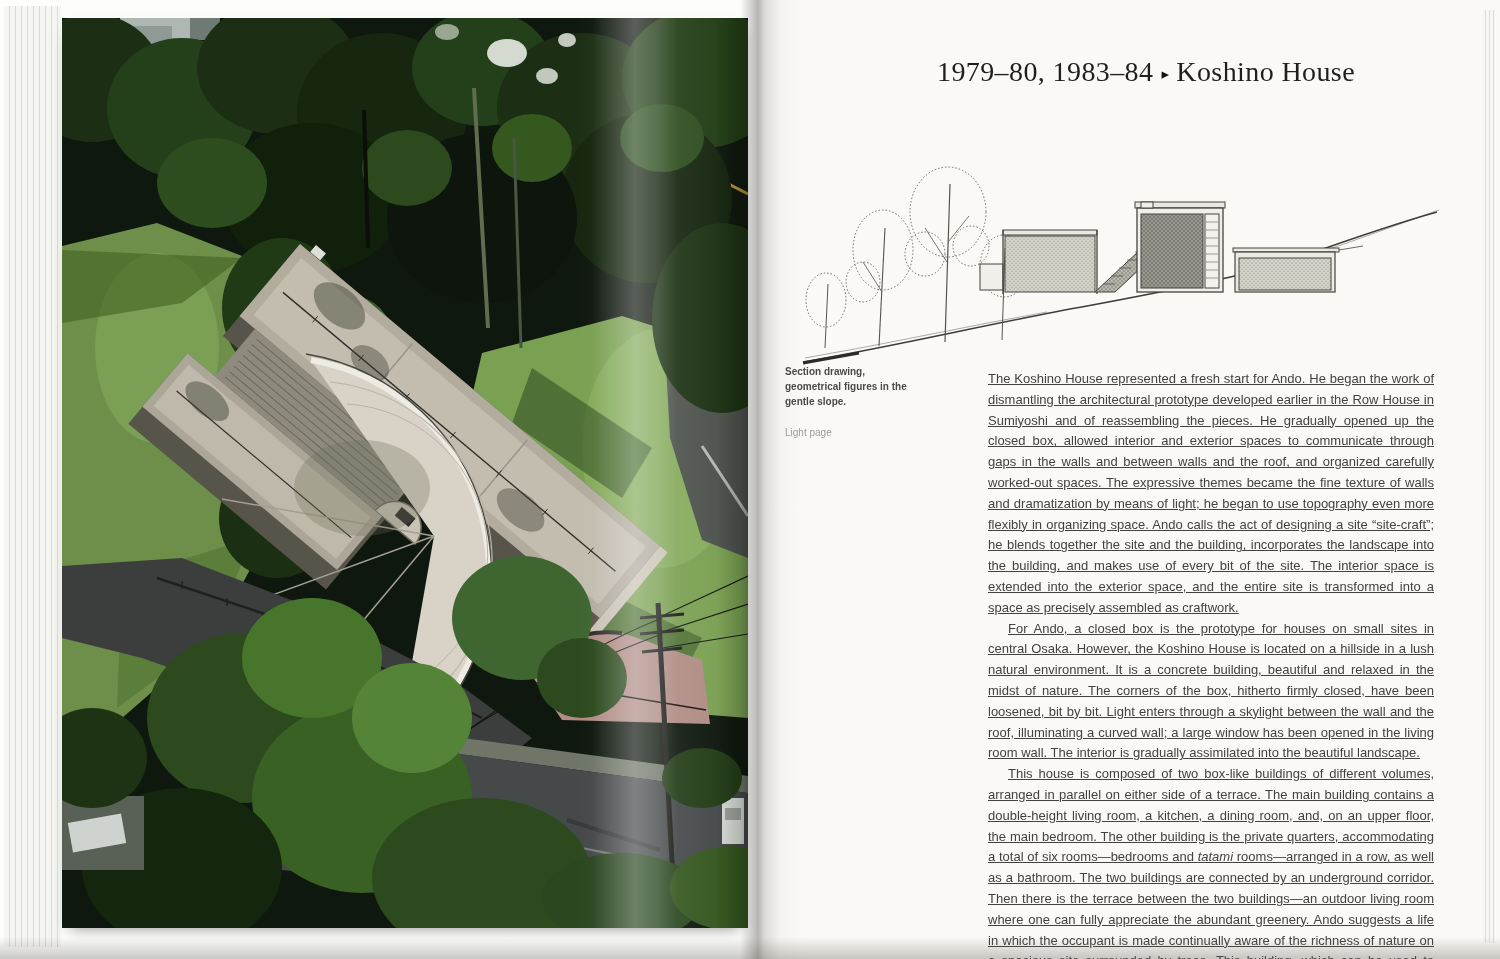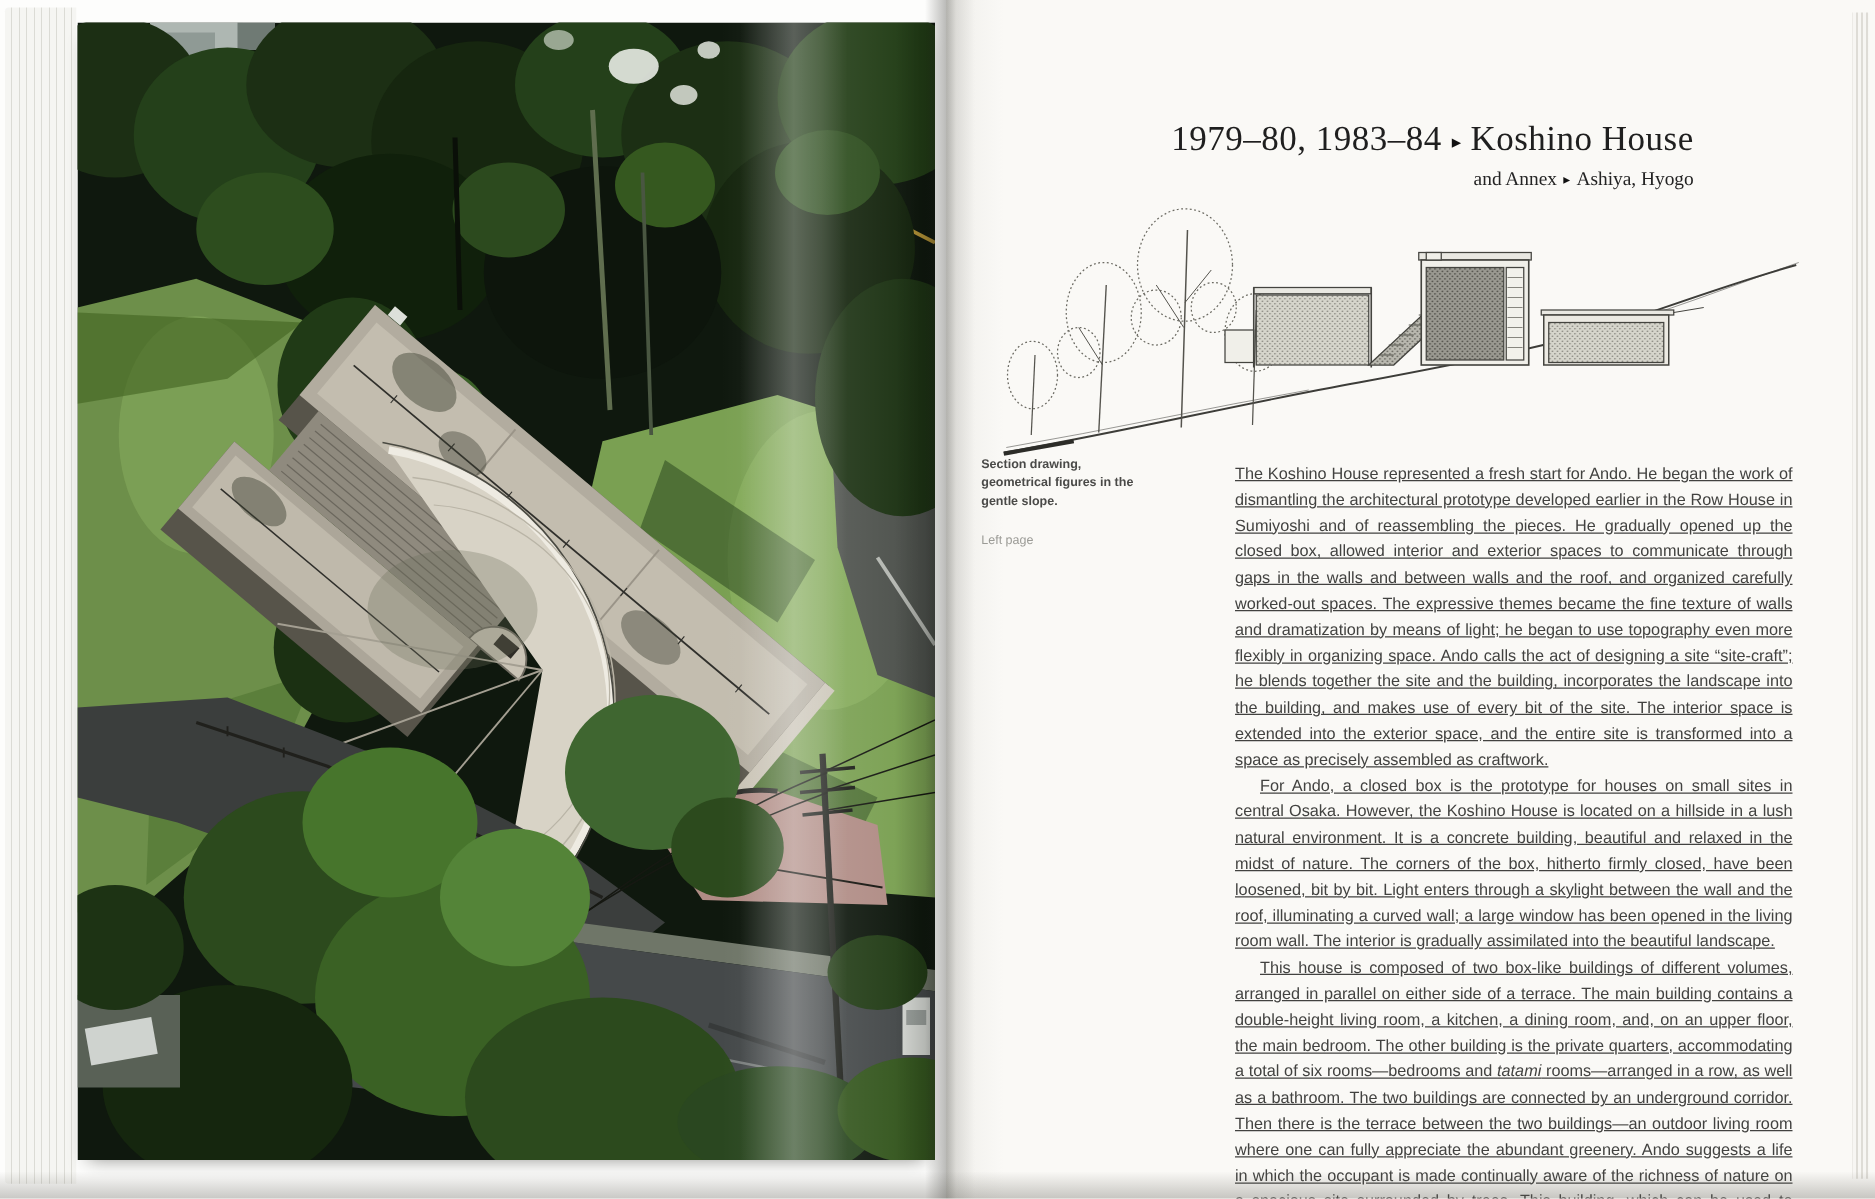--- a/index.html
+++ b/index.html
@@ -22,21 +22,21 @@
   
   .right-page{position:absolute;left:757px;top:0;width:743px;height:959px;
               background:linear-gradient(90deg,#efeeea 0,#faf9f6 46px);}
   .right-edge{position:absolute;right:5px;top:10px;bottom:16px;width:13px;
               background:repeating-linear-gradient(90deg,#f7f6f3 0 3px,#dedcd6 3px 4px);}
   .bottom-shadow{position:absolute;left:0;right:0;bottom:0;height:22px;pointer-events:none;
               background:linear-gradient(180deg,rgba(0,0,0,0),rgba(90,88,80,.32));}
 
   .title-block{position:absolute;left:0;right:145px;top:56px;text-align:right;
                font-family:"Liberation Serif","DejaVu Serif",serif;color:#1f1f1f;}
-  .title-line{font-size:28px;letter-spacing:.4px;white-space:nowrap;margin-top:40px;}
+  .title-line{font-size:28px;letter-spacing:.4px;white-space:nowrap;}
   .title-sep{display:inline-block;font-size:15px;vertical-align:2px;margin:0 7px 0 8px;color:#111;}
   .subtitle-line{margin-top:7px;font-size:15.5px;color:#242424;}
   .subtitle-line .title-sep{font-size:11px;vertical-align:1px;margin:0 5px;}
 
   .drawing{position:absolute;left:40px;top:132px;width:648px;height:238px;}
 
   .captions{position:absolute;left:28px;top:364px;width:132px;
             font-size:10px;line-height:15px;color:#4a4a48;font-weight:bold;}
   .captions .cap-label{color:#9b9b96;font-weight:normal;margin:16px 0 1px 0;}
   .captions p{margin:0;}
@@ -280,23 +280,20 @@
       </svg>
     </div>
   </div>
 
   <div class="right-page">
 
     <header class="title-block">
       <div class="title-line">
         <span>1979–80, 1983–84</span><span class="title-sep">▸</span><span>Koshino House</span>
       </div>
-      <div class="subtitle-line">
-        <span>and Annex</span><span class="title-sep">▸</span><span>Ashiya, Hyogo</span>
-      </div>
     </header>
 
     <svg class="drawing" viewBox="0 0 648 238">
       <defs>
         <pattern id="stip1" width="4" height="4" patternUnits="userSpaceOnUse">
           <rect width="4" height="4" fill="#d6d5cc"></rect>
           <circle cx="1" cy="1" r="0.6" fill="#77766e"></circle>
             <circle cx="3" cy="3" r="0.6" fill="#77766e"></circle>
         </pattern>
         <pattern id="stipDark" width="4" height="4" patternUnits="userSpaceOnUse">
@@ -367,21 +364,21 @@
         <rect x="344" y="70" width="12" height="6" fill="#f0efe9"></rect>
         <rect x="436" y="116" width="106" height="4" fill="#e9e8e2"></rect>
         <rect x="438" y="120" width="100" height="40" fill="#eceae3" stroke-width="1.2"></rect>
         <rect x="442" y="126" width="92" height="32" fill="url(#stip1)"></rect>
         <line x1="542" y1="118" x2="566" y2="114" stroke-width="0.8"></line>
       </g>
     </svg>
 
     <aside class="captions">
       <p>Section drawing, geometrical figures in the gentle slope.</p>
-      <p class="cap-label">Left page</p>
+      <p class="cap-label">Light page</p>
     </aside>
 
     <div class="bodytext">
       <p>The Koshino House represented a fresh start for Ando. He began the work of dismantling the architectural prototype developed earlier in the Row House in Sumiyoshi and of reassembling the pieces. He gradually opened up the closed box, allowed interior and exterior spaces to communicate through gaps in the walls and between walls and the roof, and organized carefully worked-out spaces. The expressive themes became the fine texture of walls and dramatization by means of light; he began to use topography even more flexibly in organizing space. Ando calls the act of designing a site “site-craft”; he blends together the site and the building, incorporates the landscape into the building, and makes use of every bit of the site. The interior space is extended into the exterior space, and the entire site is transformed into a space as precisely assembled as craftwork.</p>
       <p class="indent">For Ando, a closed box is the prototype for houses on small sites in central Osaka. However, the Koshino House is located on a hillside in a lush natural environment. It is a concrete building, beautiful and relaxed in the midst of nature. The corners of the box, hitherto firmly closed, have been loosened, bit by bit. Light enters through a skylight between the wall and the roof, illuminating a curved wall; a large window has been opened in the living room wall. The interior is gradually assimilated into the beautiful landscape.</p>
       <p class="indent"><span>This house is composed of two box-like buildings of different volumes, arranged in parallel on either side of a terrace. The main building contains a double-height living room, a kitchen, a dining room, and, on an upper floor, the main bedroom. The other building is the private quarters, accommodating a total of six rooms—bedrooms and </span><i>tatami</i><span> rooms—arranged in a row, as well as a bathroom. The two buildings are connected by an underground corridor. Then there is the terrace between the two buildings—an outdoor living room where one can fully appreciate the abundant greenery. Ando suggests a life in which the occupant is made continually aware of the richness of nature on a spacious site surrounded by trees. This building, which can be used to accommodate guests on weekends, is predicated on a lifestyle very different from that in the city.</span></p>
     </div>
 
 
     <div class="right-edge"></div>

